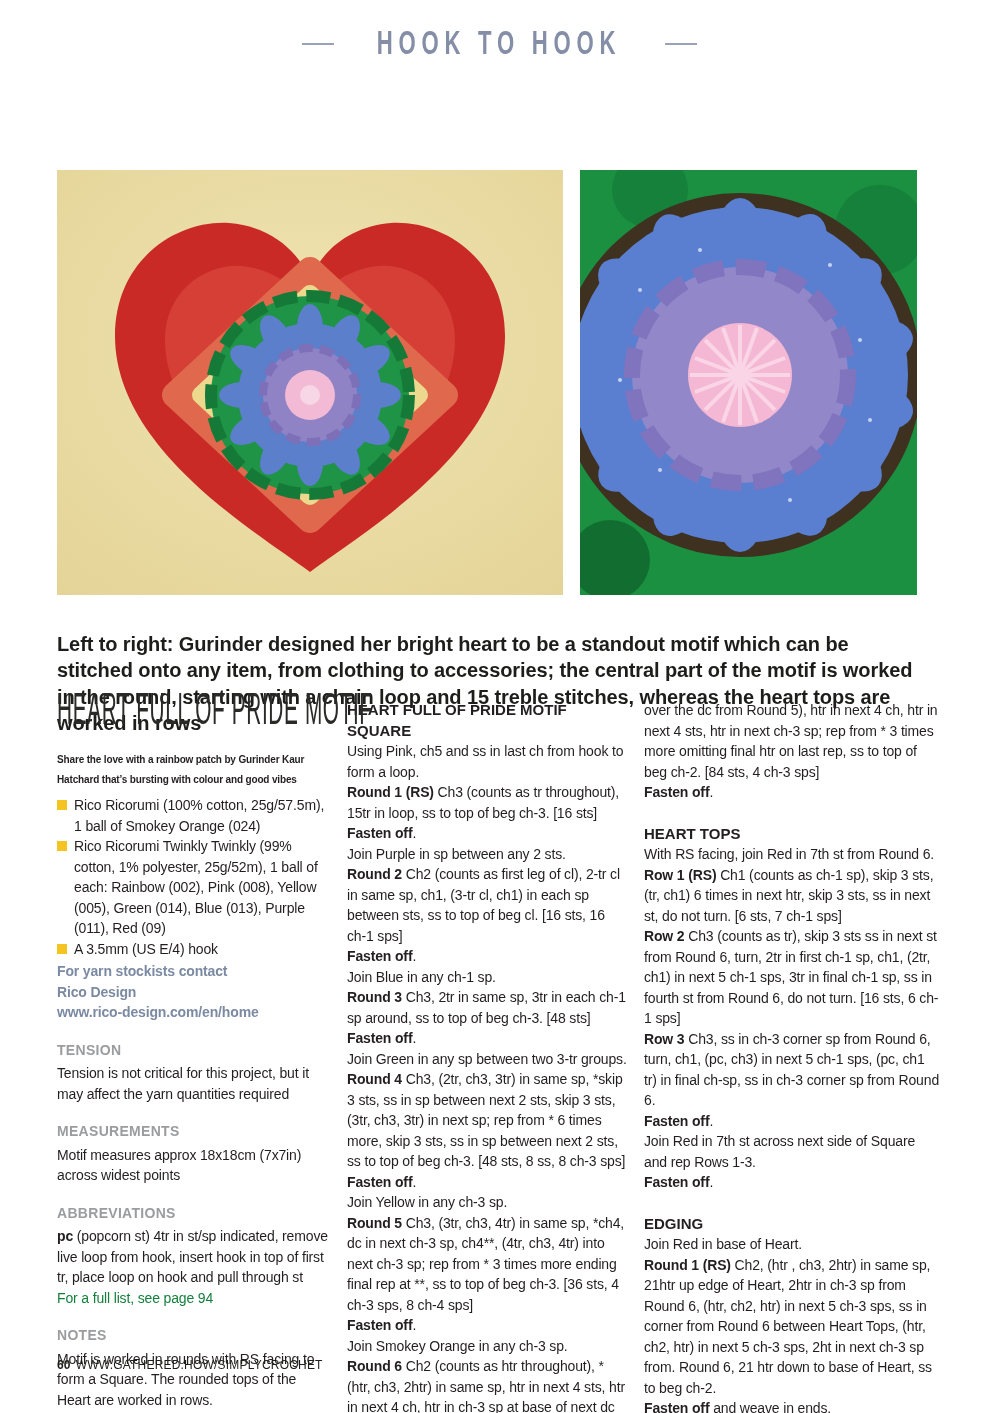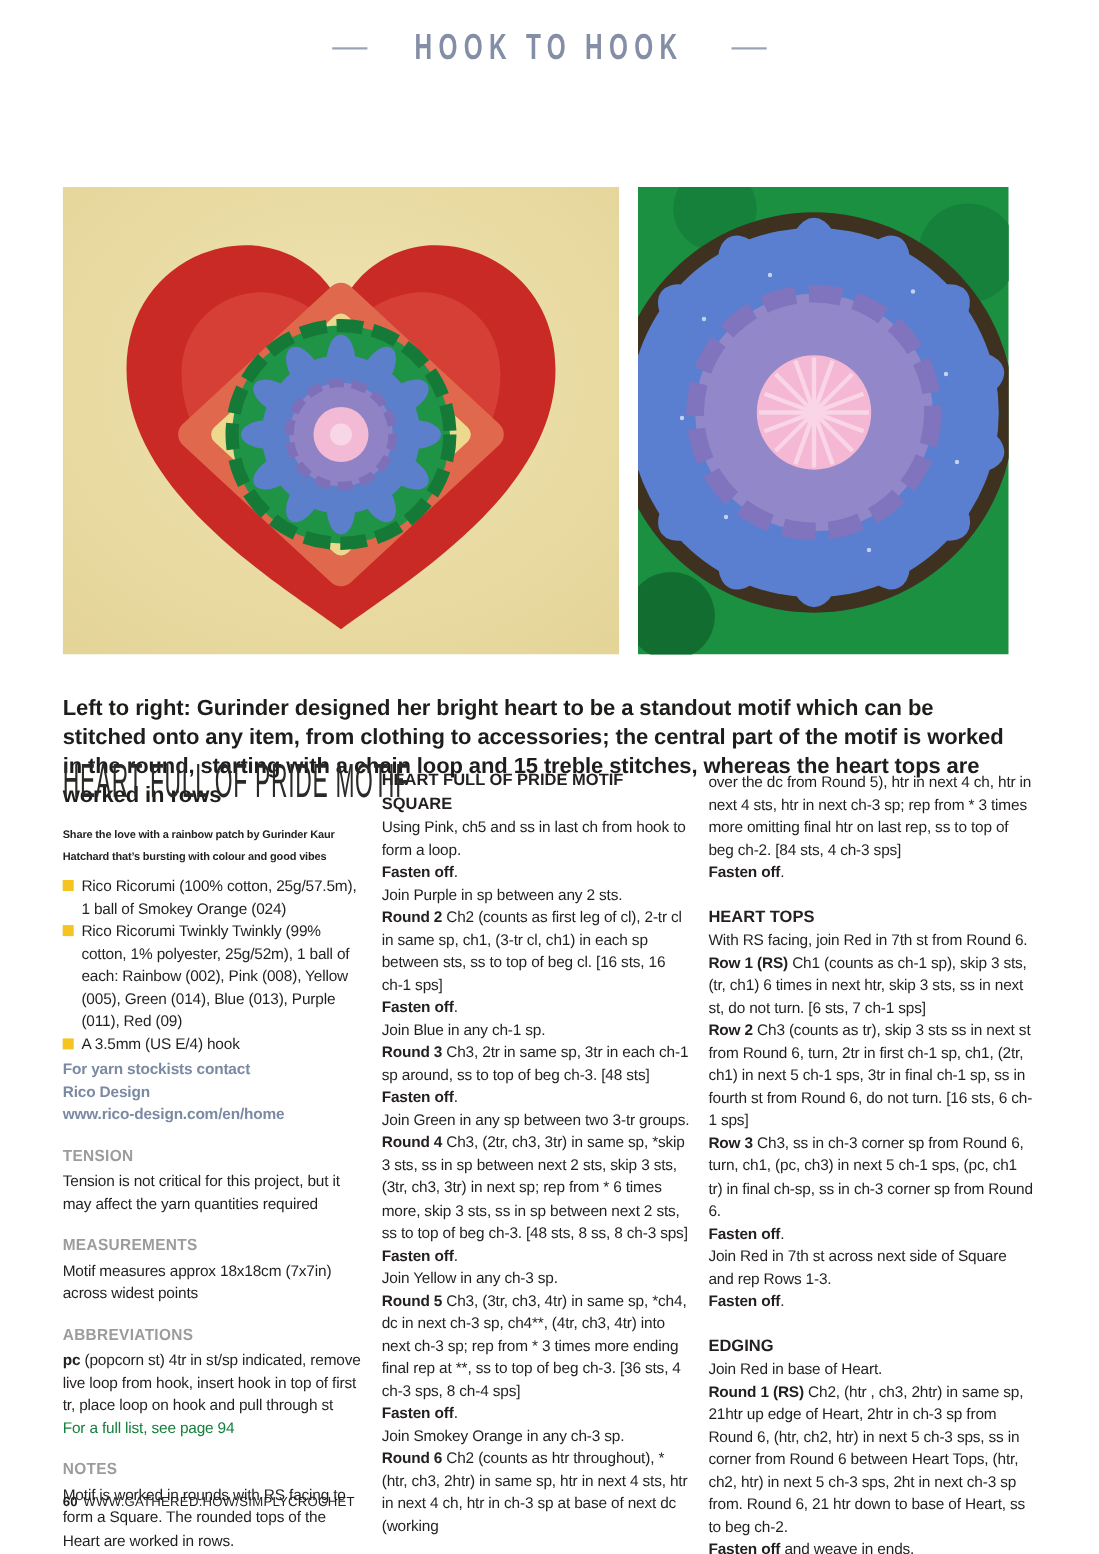--- a/index.html
+++ b/index.html
@@ -194,20 +194,21 @@
             <h3>NOTES</h3>
             <p><span>Motif is worked in rounds with RS facing to form a Square. The rounded tops of the Heart are worked in rows.</span></p>
           </div>
         </div>
     </div>
 
     <div class="col col2 pat">
         <p class="pat-head"><span class="b">HEART FULL OF PRIDE MOTIF</span></p>
         <p class="pat-head"><span class="b">SQUARE</span></p>
         <p class="pat-line"><span>Using Pink, ch5 and ss in last ch from hook to form a loop.</span></p>
+        <p class="pat-line"><span class="b">Round 1 (RS) </span><span>Ch3 (counts as tr throughout), 15tr in loop, ss to top of beg ch-3. [16 sts]</span></p>
         <p class="pat-line"><span class="b">Fasten off</span><span>.</span></p>
         <p class="pat-line"><span>Join Purple in sp between any 2 sts.</span></p>
         <p class="pat-line"><span class="b">Round 2 </span><span>Ch2 (counts as first leg of cl), 2-tr cl in same sp, ch1, (3-tr cl, ch1) in each sp between sts, ss to top of beg cl. [16 sts, 16 ch-1 sps]</span></p>
         <p class="pat-line"><span class="b">Fasten off</span><span>.</span></p>
         <p class="pat-line"><span>Join Blue in any ch-1 sp.</span></p>
         <p class="pat-line"><span class="b">Round 3 </span><span>Ch3, 2tr in same sp, 3tr in each ch-1 sp around, ss to top of beg ch-3. [48 sts]</span></p>
         <p class="pat-line"><span class="b">Fasten off</span><span>.</span></p>
         <p class="pat-line"><span>Join Green in any sp between two 3-tr groups.</span></p>
         <p class="pat-line"><span class="b">Round 4 </span><span>Ch3, (2tr, ch3, 3tr) in same sp, *skip 3 sts, ss in sp between next 2 sts, skip 3 sts, (3tr, ch3, 3tr) in next sp; rep from * 6 times more, skip 3 sts, ss in sp between next 2 sts, ss to top of beg ch-3. [48 sts, 8 ss, 8 ch-3 sps]</span></p>
         <p class="pat-line"><span class="b">Fasten off</span><span>.</span></p>

